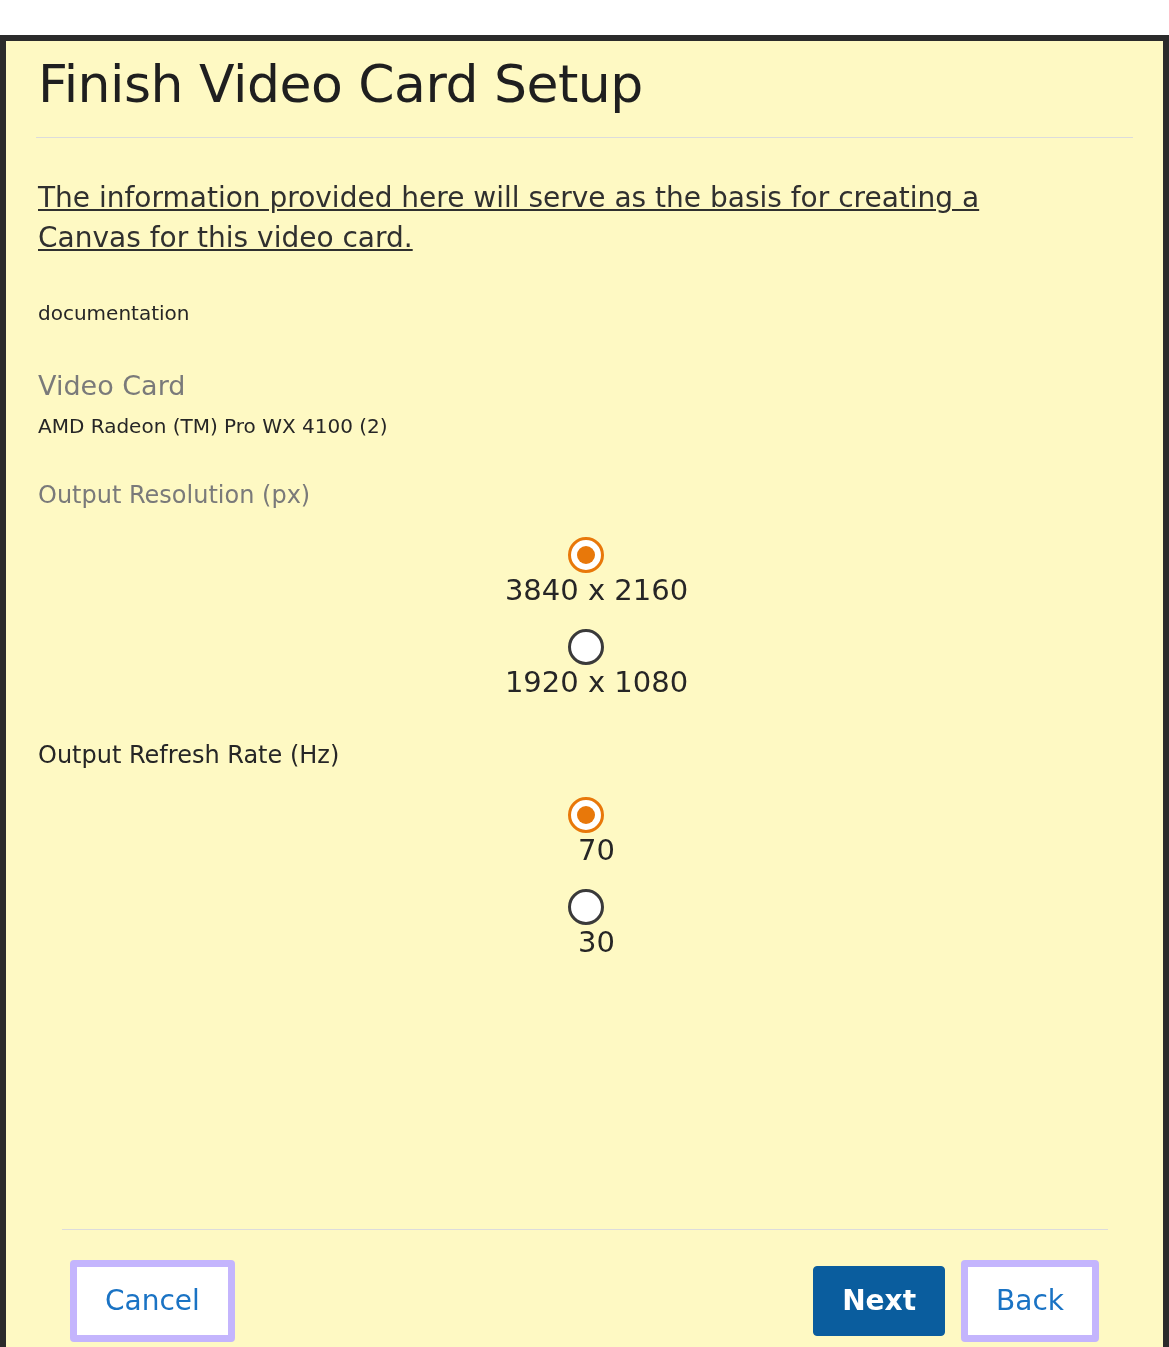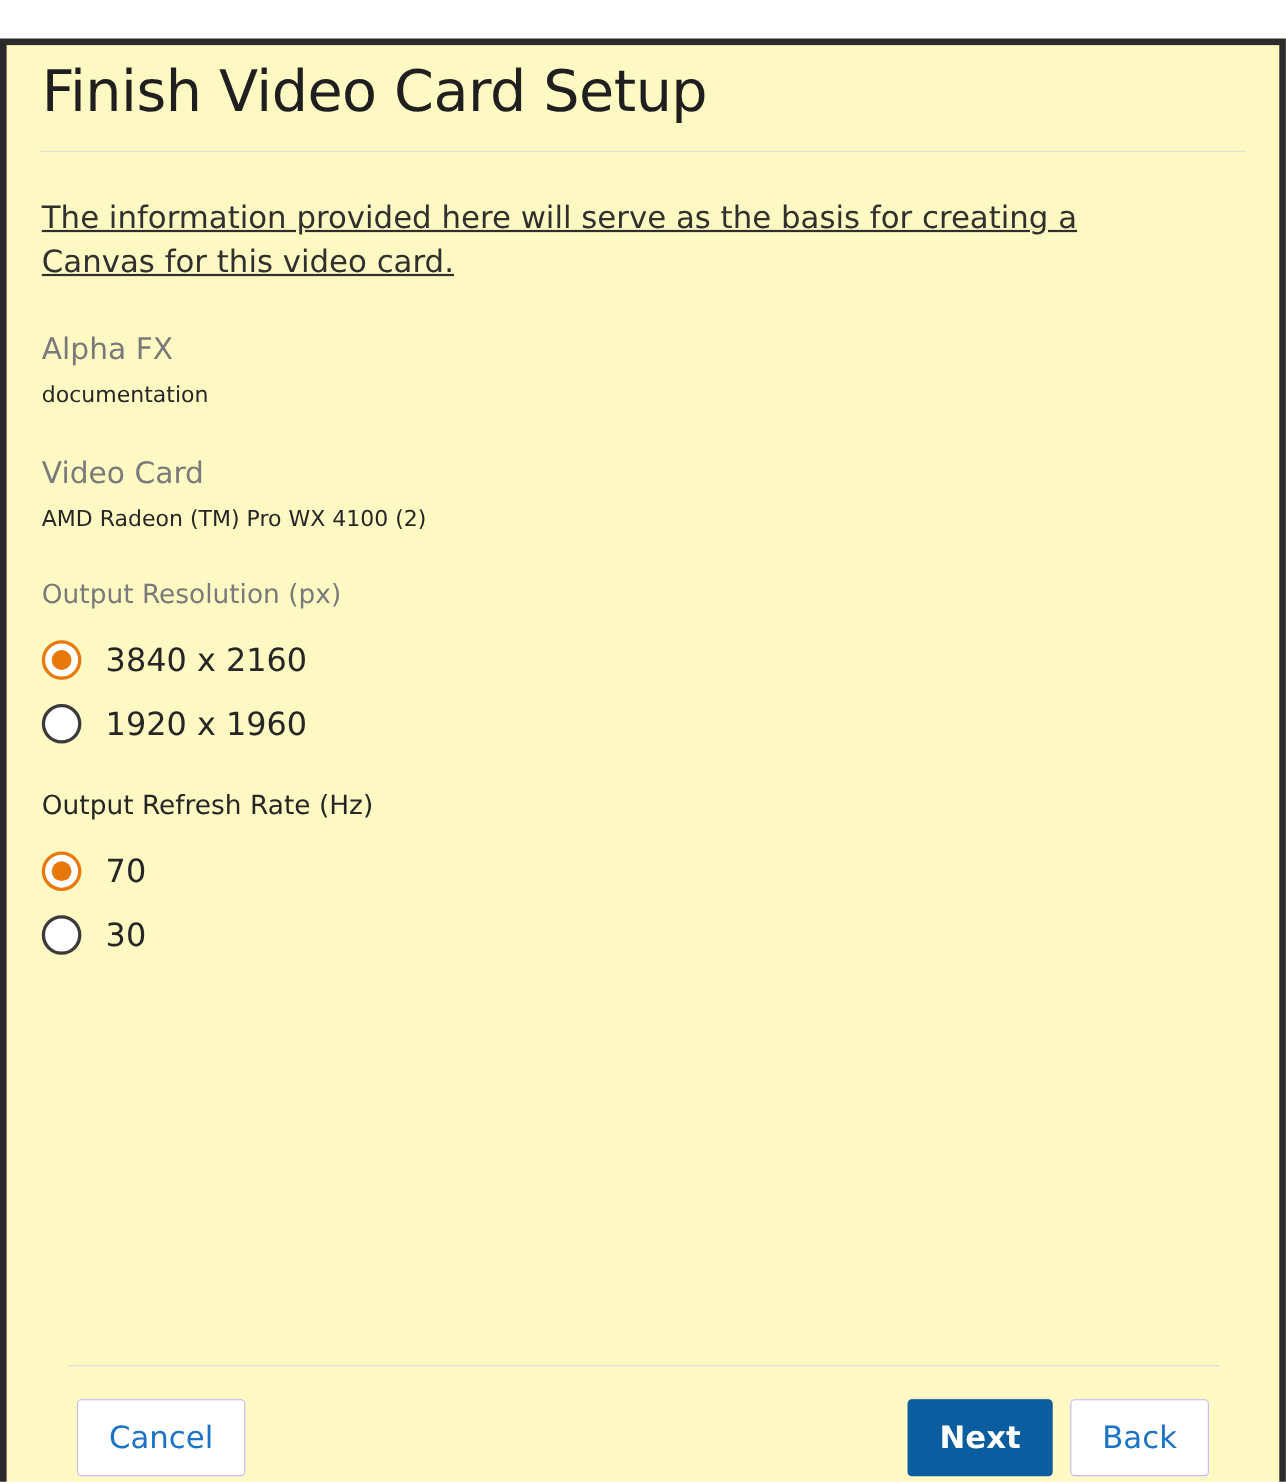--- a/index.html
+++ b/index.html
@@ -66,20 +66,21 @@
     margin: 42px 0 6px 2px;
   }
   .section-label.dark {
     color: #262626;
   }
   .radio-row {
     display: flex;
     align-items: center;
     margin: 22px 0 0 2px;
     cursor: pointer;
+    flex-direction: column;
   }
   .radio {
     box-sizing: border-box;
     width: 36px;
     height: 36px;
     border-radius: 50%;
     border: 3px solid #3a3a3a;
     background: #ffffff;
     flex: 0 0 auto;
     position: relative;
@@ -122,21 +123,21 @@
   .btn {
     box-sizing: border-box;
     font-family: "DejaVu Sans", sans-serif;
     font-size: 28px;
     padding: 20px 28px;
     border-radius: 4px;
     cursor: pointer;
     line-height: 1;
   }
   .btn-secondary {
-    border: 1px solid #c4b5fd;
+    border: 7px solid #c4b5fd;
     background: #ffffff;
     color: #1a73c4;
   }
   .btn-primary {
     border: 1px solid #0a5d9e;
     background: #0a5d9e;
     color: #ffffff;
     font-weight: 700;
   }
   .footer-right {
@@ -150,39 +151,38 @@
 
 <div class="window">
 
   <h1 class="dialog-title">Finish Video Card Setup</h1>
 
   <div class="rule"></div>
 
   <p class="intro">The information provided here will serve as the basis for creating a Canvas for this video card.</p>
 
   <div class="field-group">
-    <div class="field-label">Alpha FX</div>
     <div class="field-value">documentation</div>
   </div>
 
   <div class="field-group">
     <div class="field-label">Video Card</div>
     <div class="field-value">AMD Radeon (TM) Pro WX 4100 (2)</div>
   </div>
 
   <div class="section-label">Output Resolution (px)</div>
 
   <div class="radio-row">
     <span class="radio checked"></span>
     <span class="radio-label">3840 x 2160</span>
   </div>
 
   <div class="radio-row">
     <span class="radio"></span>
-    <span class="radio-label">1920 x 1960</span>
+    <span class="radio-label">1920 x 1080</span>
   </div>
 
   <div class="section-label dark">Output Refresh Rate (Hz)</div>
 
   <div class="radio-row">
     <span class="radio checked"></span>
     <span class="radio-label">70</span>
   </div>
 
   <div class="radio-row">

